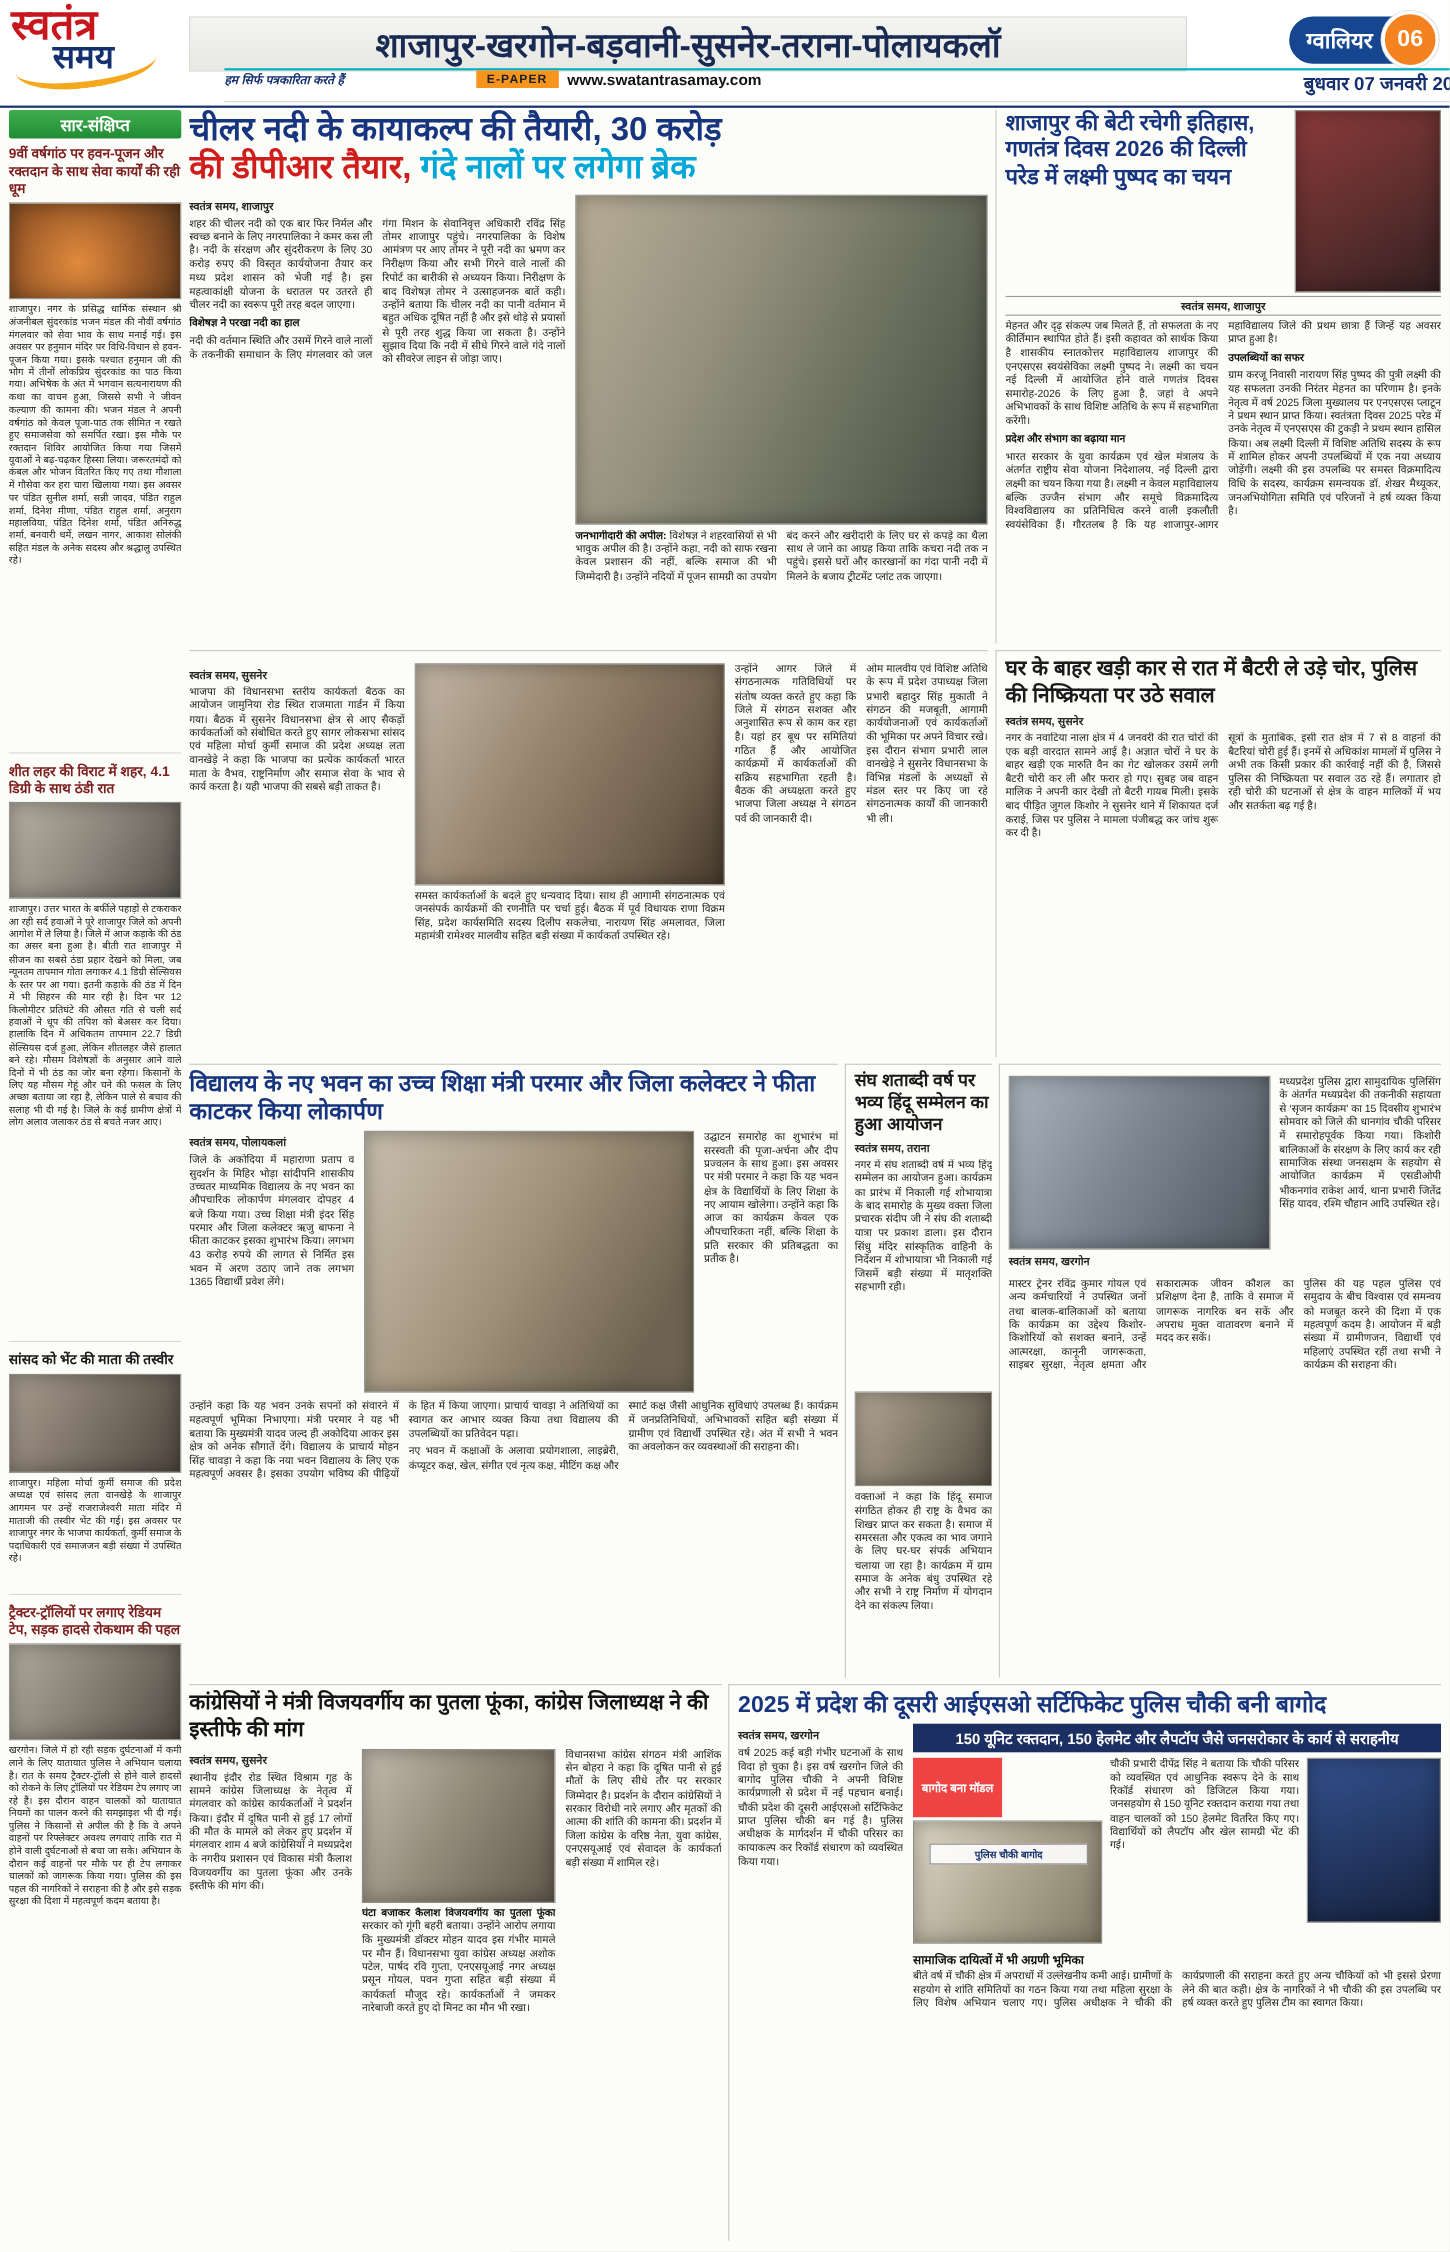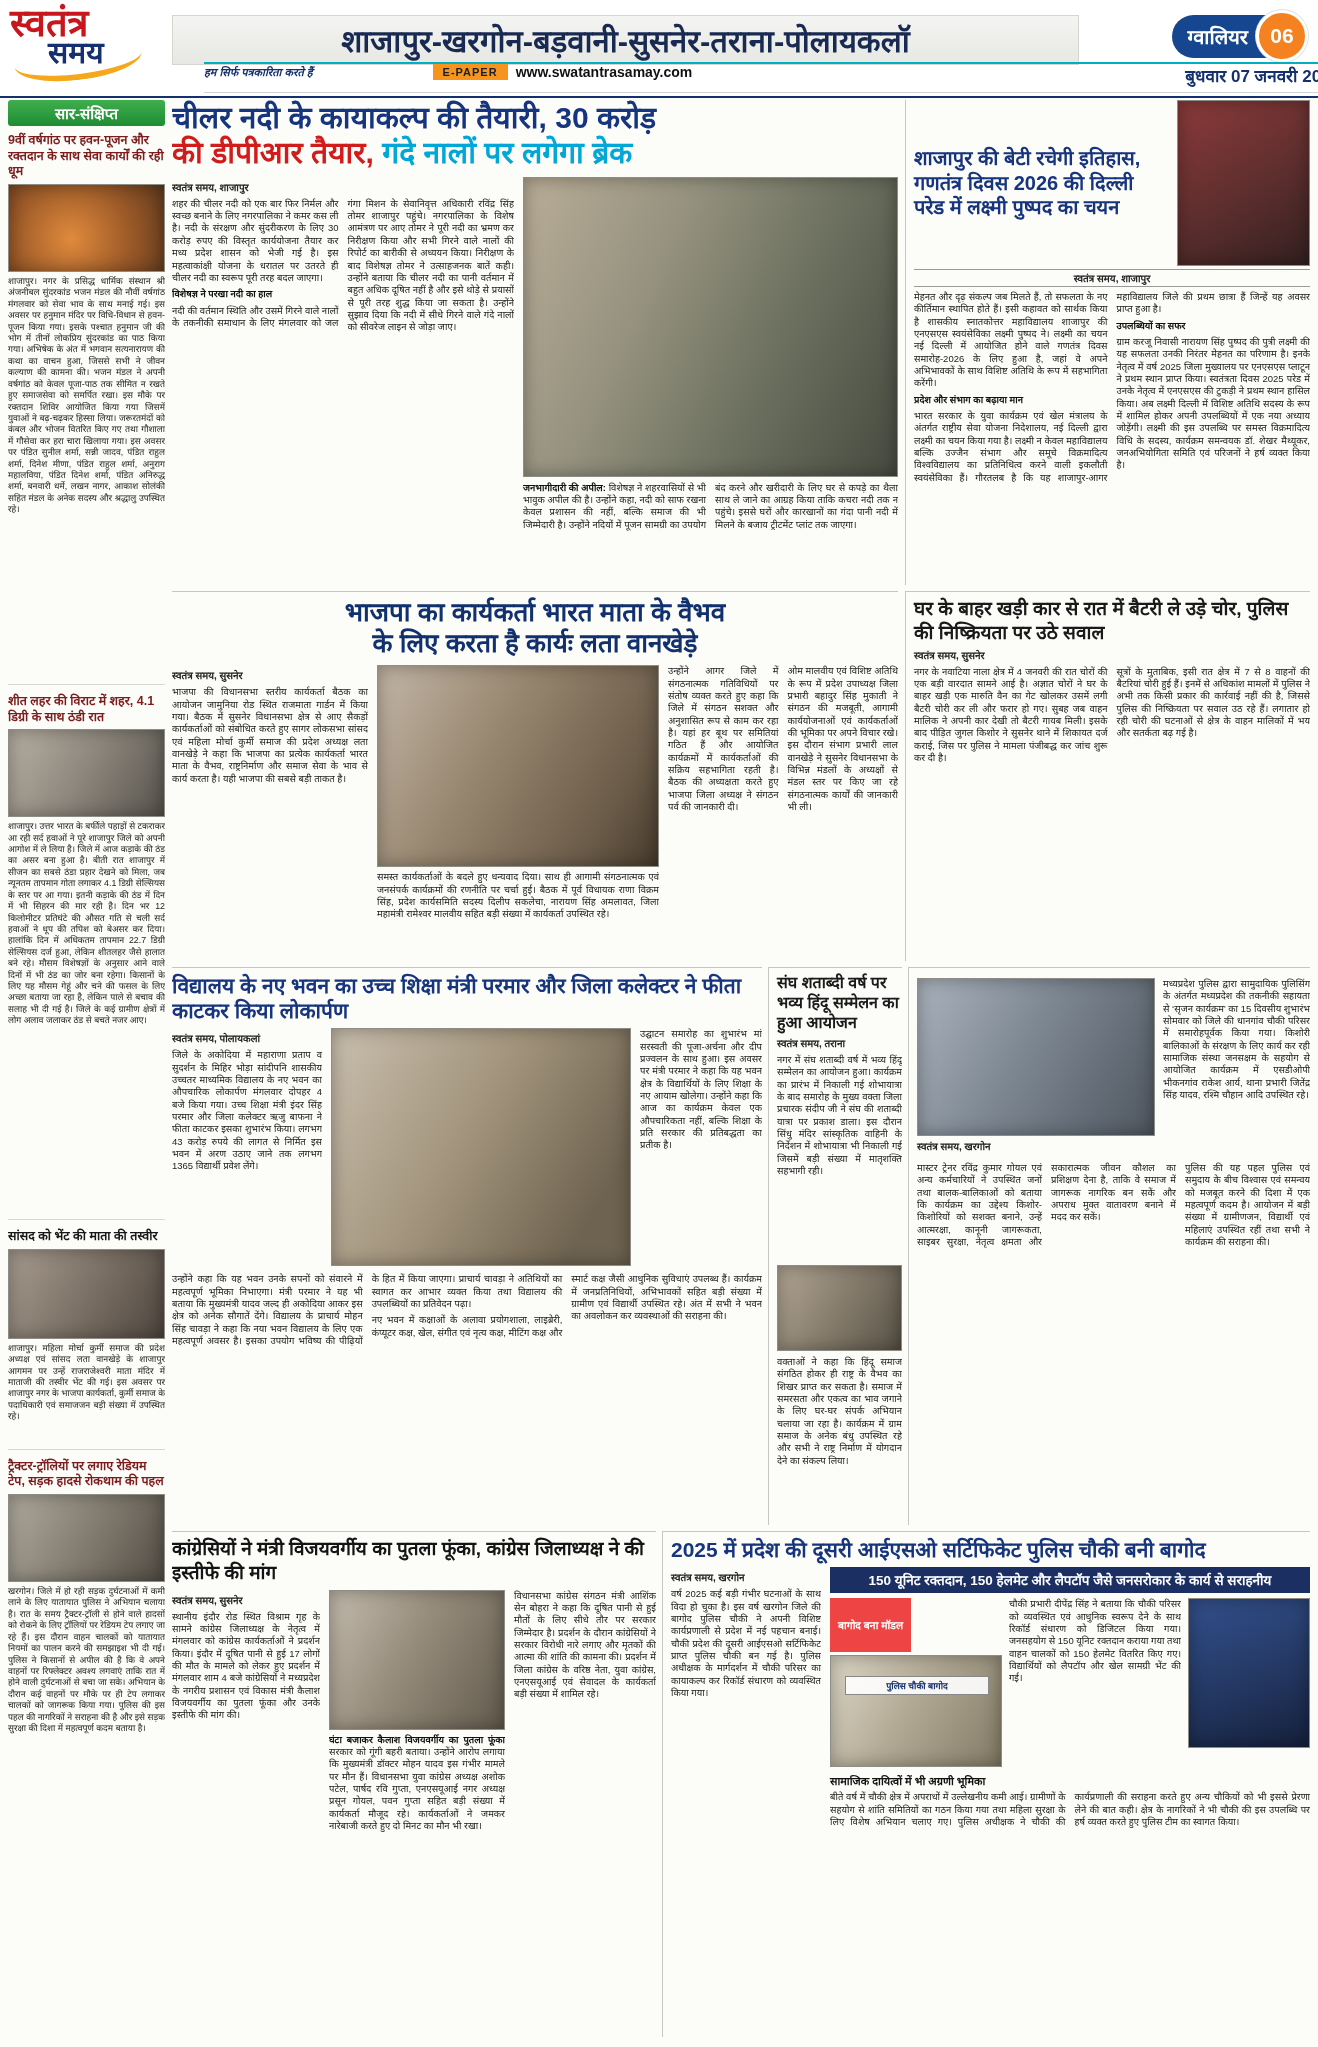--- a/index.html
+++ b/index.html
@@ -144,39 +144,35 @@
         <div class="photo ph-river" style="height:300px;"></div>
         <div class="body-text cols2" style="height:92px;margin-top:5px;overflow:hidden;">
           <span class="subhead">जनभागीदारी की अपील:</span>
           <span>विशेषज्ञ ने शहरवासियों से भी भावुक अपील की है। उन्होंने कहा, नदी को साफ रखना केवल प्रशासन की नहीं, बल्कि समाज की भी जिम्मेदारी है। उन्होंने नदियों में पूजन सामग्री का उपयोग बंद करने और खरीदारी के लिए घर से कपड़े का थैला साथ ले जाने का आग्रह किया ताकि कचरा नदी तक न पहुंचे। इससे घरों और कारखानों का गंदा पानी नदी में मिलने के बजाय ट्रीटमेंट प्लांट तक जाएगा।</span>
         </div>
       </div>
     </div>
   </section>
 
   <section class="art col-r" style="left:905px;top:100px;width:405px;height:485px;">
-    <div style="display:flex;gap:8px;align-items:center;">
+    <div style="display:flex;gap:8px;">
       <h2 class="hl beti-h" style="flex:1;">शाजापुर की बेटी रचेगी इतिहास, गणतंत्र दिवस 2026 की दिल्ली परेड में लक्ष्मी पुष्पद का चयन</h2>
       <div class="photo ph-beti" style="width:133px;height:166px;flex:0 0 auto;"></div>
     </div>
     <div class="byline center">स्वतंत्र समय, शाजापुर</div>
     <div class="body-text cols2" style="height:268px;overflow:hidden;">
       <p>मेहनत और दृढ़ संकल्प जब मिलते हैं, तो सफलता के नए कीर्तिमान स्थापित होते हैं। इसी कहावत को सार्थक किया है शासकीय स्नातकोत्तर महाविद्यालय शाजापुर की एनएसएस स्वयंसेविका लक्ष्मी पुष्पद ने। लक्ष्मी का चयन नई दिल्ली में आयोजित होने वाले गणतंत्र दिवस समारोह-2026 के लिए हुआ है, जहां वे अपने अभिभावकों के साथ विशिष्ट अतिथि के रूप में सहभागिता करेंगी।</p>
       <p class="subhead">प्रदेश और संभाग का बढ़ाया मान</p>
       <p>भारत सरकार के युवा कार्यक्रम एवं खेल मंत्रालय के अंतर्गत राष्ट्रीय सेवा योजना निदेशालय, नई दिल्ली द्वारा लक्ष्मी का चयन किया गया है। लक्ष्मी न केवल महाविद्यालय बल्कि उज्जैन संभाग और समूचे विक्रमादित्य विश्वविद्यालय का प्रतिनिधित्व करने वाली इकलौती स्वयंसेविका हैं। गौरतलब है कि यह शाजापुर-आगर महाविद्यालय जिले की प्रथम छात्रा हैं जिन्हें यह अवसर प्राप्त हुआ है।</p>
       <p class="subhead">उपलब्धियों का सफर</p>
       <p>ग्राम करजू निवासी नारायण सिंह पुष्पद की पुत्री लक्ष्मी की यह सफलता उनकी निरंतर मेहनत का परिणाम है। इनके नेतृत्व में वर्ष 2025 जिला मुख्यालय पर एनएसएस प्लाटून ने प्रथम स्थान प्राप्त किया। स्वतंत्रता दिवस 2025 परेड में उनके नेतृत्व में एनएसएस की टुकड़ी ने प्रथम स्थान हासिल किया। अब लक्ष्मी दिल्ली में विशिष्ट अतिथि सदस्य के रूप में शामिल होकर अपनी उपलब्धियों में एक नया अध्याय जोड़ेंगी। लक्ष्मी की इस उपलब्धि पर समस्त विक्रमादित्य विधि के सदस्य, कार्यक्रम समन्वयक डॉ. शेखर मैथ्यूकर, जनअभियोगिता समिति एवं परिजनों ने हर्ष व्यक्त किया है।</p>
     </div>
   </section>
 
   <section class="art row-t" style="left:172px;top:591px;width:726px;height:370px;">
-    <h1 class="hl bjp-h">
-      <span>भाजपा का कार्यकर्ता भारत माता के वैभव</span><br>
-      <span>के लिए करता है कार्यः लता वानखेड़े</span>
-    </h1>
     <div style="display:flex;gap:9px;margin-top:6px;">
       <div style="width:196px;">
         <div class="byline">स्वतंत्र समय, सुसनेर</div>
         <p class="body-text" style="height:262px;overflow:hidden;margin:0;">भाजपा की विधानसभा स्तरीय कार्यकर्ता बैठक का आयोजन जामुनिया रोड स्थित राजमाता गार्डन में किया गया। बैठक में सुसनेर विधानसभा क्षेत्र से आए सैकड़ों कार्यकर्ताओं को संबोधित करते हुए सागर लोकसभा सांसद एवं महिला मोर्चा कुर्मी समाज की प्रदेश अध्यक्ष लता वानखेड़े ने कहा कि भाजपा का प्रत्येक कार्यकर्ता भारत माता के वैभव, राष्ट्रनिर्माण और समाज सेवा के भाव से कार्य करता है। यही भाजपा की सबसे बड़ी ताकत है।</p>
       </div>
       <div style="width:282px;">
         <div class="photo ph-stage" style="height:202px;"></div>
         <p class="body-text" style="height:78px;overflow:hidden;margin:4px 0 0 0;">समस्त कार्यकर्ताओं के बदले हुए धन्यवाद दिया। साथ ही आगामी संगठनात्मक एवं जनसंपर्क कार्यक्रमों की रणनीति पर चर्चा हुई। बैठक में पूर्व विधायक राणा विक्रम सिंह, प्रदेश कार्यसमिति सदस्य दिलीप सकलेचा, नारायण सिंह अमलावत, जिला महामंत्री रामेश्वर मालवीय सहित बड़ी संख्या में कार्यकर्ता उपस्थित रहे।</p>
       </div>
       <div style="flex:1;">

